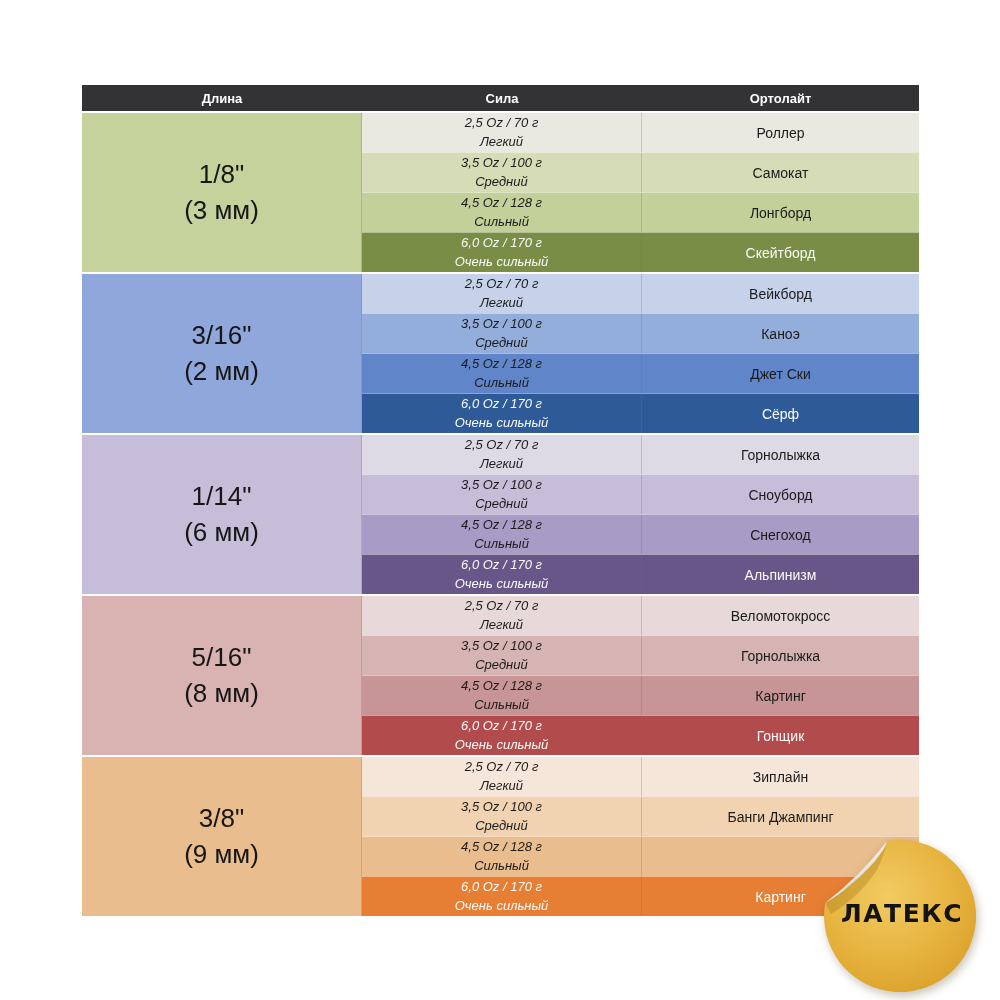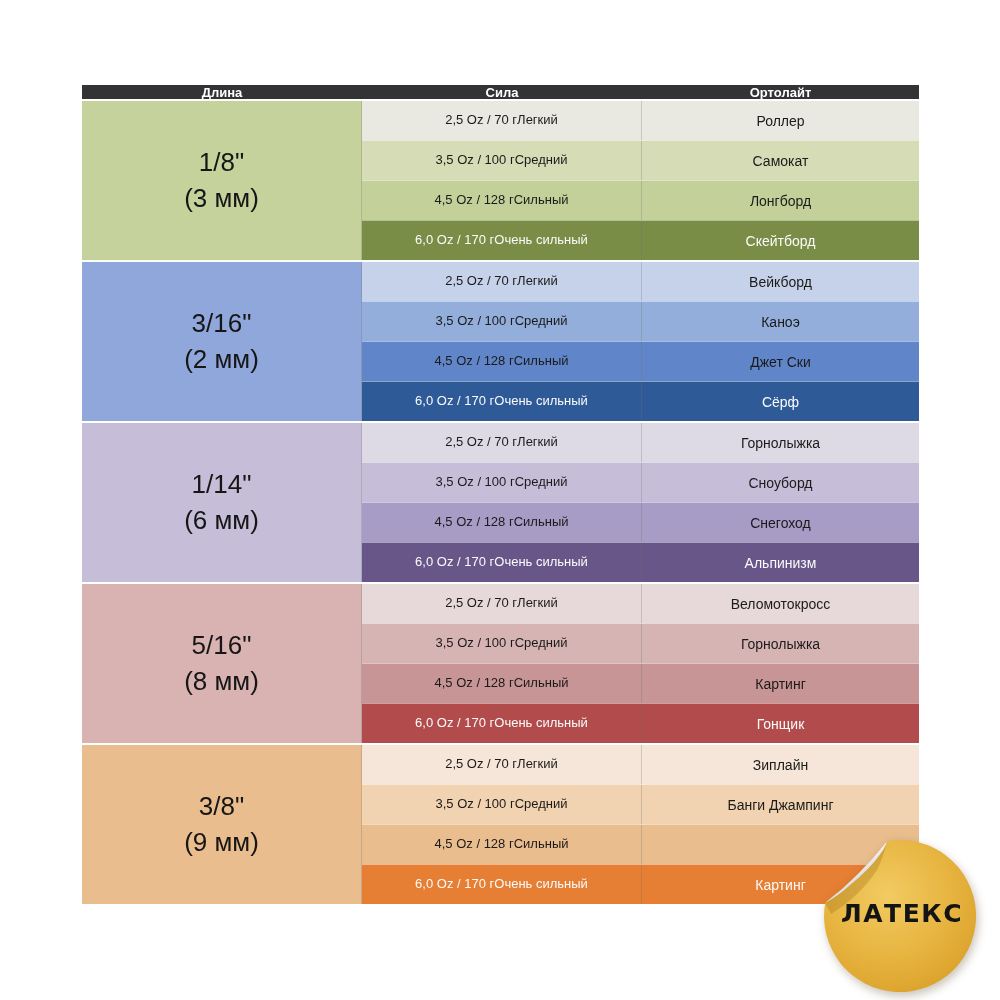--- a/index.html
+++ b/index.html
@@ -1,43 +1,44 @@
 <!DOCTYPE html>
 <html><head>
 <meta charset="utf-8">
 <style>
   * { box-sizing: border-box; margin: 0; padding: 0; }
   html, body { width: 1000px; height: 1000px; background: #ffffff; overflow: hidden; }
   body { font-family: "Liberation Sans", sans-serif; position: relative; }
 
   .table { position: absolute; left: 82px; top: 85px; width: 837px; }
 
-  .thead { display: flex; height: 14px; color: #ffffff; font-size: 13px; font-weight: 700; }
+  .thead { display: flex; height: 26px; color: #ffffff; font-size: 13px; font-weight: 700; }
   .th { display: flex; align-items: center; justify-content: center; }
   .col1 { width: 280px; }
   .col2 { width: 280px; text-align: right; }
   .col3 { flex: 1; }
 
   .group { display: flex; height: 161px; border-top: 2px solid rgba(255,255,255,0.85); }
   .group:first-of-type { border-top: none; }
 
   .length-cell {
     width: 280px; display: flex; flex-direction: column; align-items: center; justify-content: center;
     font-size: 26px; color: #161616; line-height: 1.35; text-align: center;
     border-right: 1px solid rgba(110,110,110,0.28);
   }
 
   .rows { flex: 1; display: flex; flex-direction: column; }
   .row { flex: 1; display: flex; border-top: 1px solid rgba(255,255,255,0.45); }
   .row:first-child { border-top: none; }
 
   .force-cell {
-    width: 280px; display: flex; align-items: center; justify-content: center;
+    width: 280px; display: flex; flex-direction: column; align-items: center; justify-content: center;
     font-size: 13px; line-height: 1.4; color: #1b1b1b; text-align: center;
     border-right: 1px solid rgba(110,110,110,0.28);
+    font-style: italic;
   }
   .name-cell { flex: 1; display: flex; align-items: center; justify-content: center; font-size: 14px; color: #1b1b1b; }
   .row.dark .force-cell, .row.dark .name-cell { color: #fbfbfb; }
 
   .sticker { position: absolute; left: 816px; top: 830px; width: 164px; height: 164px; }
   .sticker svg { filter: drop-shadow(2px 4px 5px rgba(60,40,0,0.28)); }
   .sticker-text {
     font-family: "DejaVu Sans", sans-serif;
     font-weight: bold;
   }

